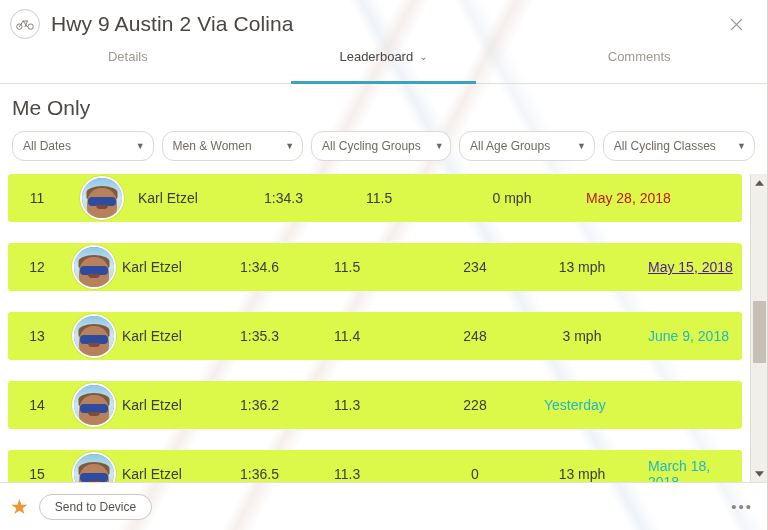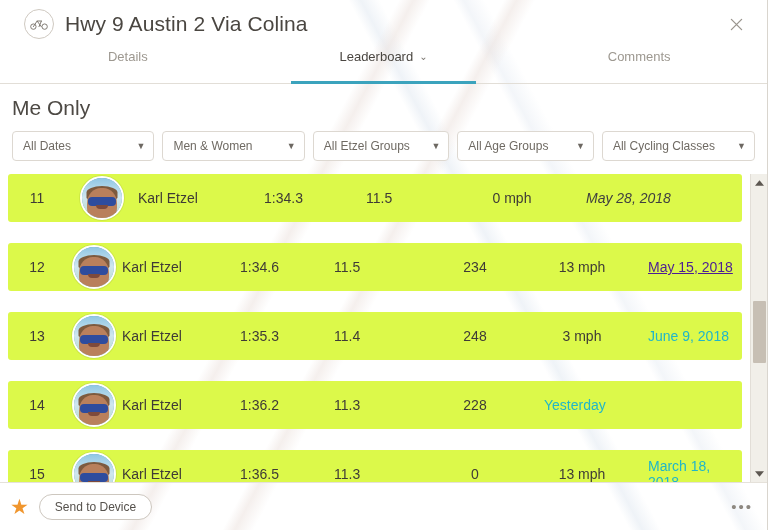--- a/index.html
+++ b/index.html
@@ -37,21 +37,21 @@
     display: flex;
     flex-direction: column;
     border-right: 1px solid #d9d5ce;
   }
 
   
   .header {
     height: 48px;
     display: flex;
     align-items: center;
-    padding: 0 12px 0 24px;
+    padding: 0 12px 0 10px;
     flex: 0 0 auto;
   }
   .bike-badge {
     width: 30px; height: 30px;
     border-radius: 50%;
     border: 1px solid #cfc9c1;
     display: flex; align-items: center; justify-content: center;
     flex: 0 0 auto;
     background: #fff;
   }
@@ -121,21 +121,21 @@
   
   .filters {
     display: flex;
     gap: 8px;
     padding: 11px 12px 0 12px;
     flex: 0 0 auto;
   }
   .select {
     height: 30px;
     border: 1px solid #ddd8d1;
-    border-radius: 4px;
+    border-radius: 12px;
     background: #fff;
     display: flex;
     align-items: center;
     padding: 0 8px 0 10px;
     font-size: 12px;
     color: #6f6a63;
     cursor: pointer;
     white-space: nowrap;
   }
   .select .sel-label { flex: 1 1 auto; }
@@ -321,21 +321,21 @@
   <div class="filters">
     <div class="select sel-0">
       <span class="sel-label">All Dates</span>
       <span class="sel-caret">▼</span>
     </div>
     <div class="select sel-1">
       <span class="sel-label">Men &amp; Women</span>
       <span class="sel-caret">▼</span>
     </div>
     <div class="select sel-2">
-      <span class="sel-label">All Etzel Groups</span>
+      <span class="sel-label">All Cycling Groups</span>
       <span class="sel-caret">▼</span>
     </div>
     <div class="select sel-3">
       <span class="sel-label">All Age Groups</span>
       <span class="sel-caret">▼</span>
     </div>
     <div class="select sel-4">
       <span class="sel-label">All Cycling Classes</span>
       <span class="sel-caret">▼</span>
     </div>
@@ -351,21 +351,21 @@
               <div class="hair"></div>
               <div class="head"></div>
               <div class="glasses"></div>
               <div class="mouth"></div>
             </div>
           </div>
           <div class="c-name">Karl Etzel</div>
           <div class="c-time">1:34.3</div>
           <div class="c-speed">11.5</div>
           <div class="c-wind">0 mph</div>
-          <div class="c-date" style="color: #404040; font-style: italic;">May 28, 2018</div>
+          <div class="c-date" style="color: #b91c1c;">May 28, 2018</div>
         </div>
         <div class="row" style="background: rgb(220, 249, 74);">
           <div class="c-rank">12</div>
           <div class="c-avatar">
             <div class="avatar">
               <div class="sky"></div>
               <div class="hair"></div>
               <div class="head"></div>
               <div class="glasses"></div>
               <div class="mouth"></div>

